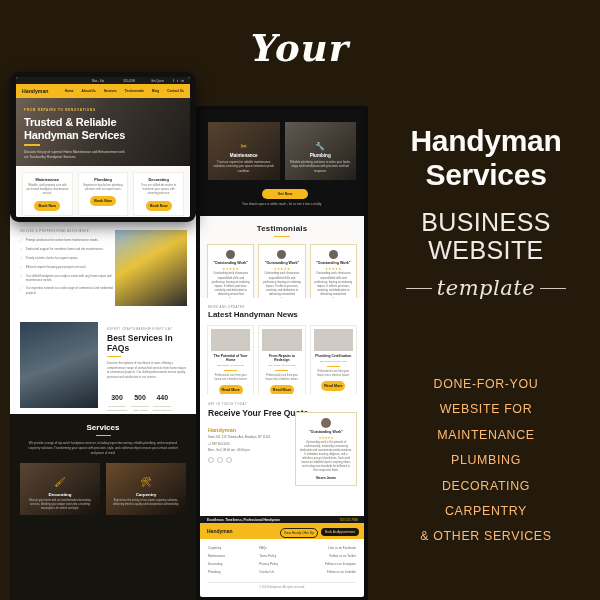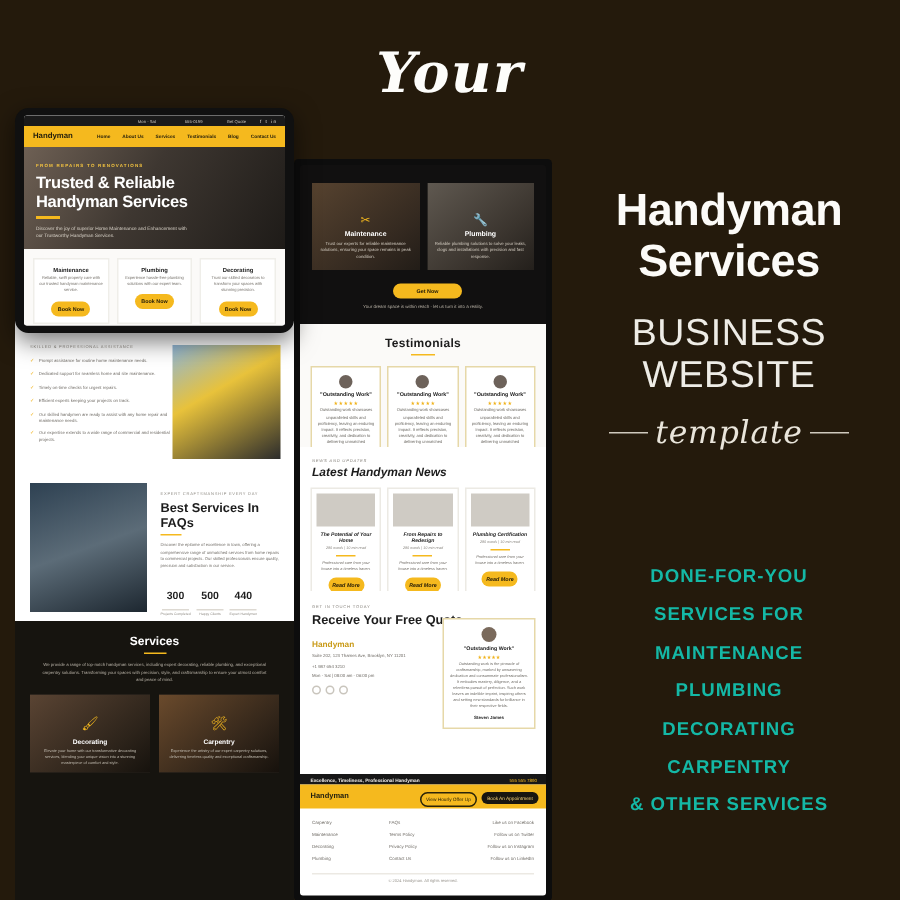--- a/index.html
+++ b/index.html
@@ -62,24 +62,24 @@
     letter-spacing: 0.5px;
   }
 
   #services-list {
     position: absolute;
     left: 372px; top: 378px; width: 228px;
     text-align: center;
   }
   #services-list div {
     font-size: 12.4px;
-    font-weight: 700;
+    font-weight: 400;
     letter-spacing: 0.65px;
     line-height: 1;
-    color: #14b8a6;
+    color: #fdba74;
     margin-bottom: 13px;
   }
   #services-list div:last-child { margin-bottom: 0; }
 
   
   #stage { position: absolute; left: 0; top: 72px; width: 372px; height: 528px; }
 
   
   .pg { position: absolute; overflow: hidden; background: #ffffff; }
 
@@ -259,21 +259,21 @@
           <div class="tst">
             <div class="av"></div>
             <div class="q">"Outstanding Work"</div>
             <div class="st">★★★★★</div>
             <div class="tx">Outstanding work showcases unparalleled skills and proficiency, leaving an enduring impact. It reflects precision, creativity, and dedication to delivering unmatched excellence.</div>
             <div class="nm">Liam Davis</div>
           </div>
         </div>
       </div>
 
-      <div class="wht-sec" style="top:188px;height:96px;background:#ffffff;font-style:italic;">
+      <div class="wht-sec" style="top:188px;height:96px;background:#ffffff;">
         <div style="padding:7px 0 0 8px;" class="quote-eyebrow">NEWS AND UPDATES</div>
         <div style="padding:1px 0 0 8px;font-size:8px;font-weight:700;color:#1c1c1c;">Latest Handyman News</div>
         <div class="news-row">
           <div class="news">
             <div class="im img-house"></div>
             <div class="ti">The Potential of Your Home</div>
             <div class="mt">280 words | 10 min read</div>
             <div class="dv"></div>
             <div class="ex">Professional care from your house into a timeless haven.</div>
             <div class="bt pill-y">Read More</div>
@@ -502,19 +502,19 @@
   </div>
   <div class="tmpl-wrap">
     <span class="tmpl-rule"></span>
     <span class="tmpl-word">template</span>
     <span class="tmpl-rule"></span>
   </div>
 </div>
 
 <div id="services-list">
   <div>DONE-FOR-YOU</div>
-  <div>SERVICES FOR</div>
+  <div>WEBSITE FOR</div>
   <div>MAINTENANCE</div>
   <div>PLUMBING</div>
   <div>DECORATING</div>
   <div>CARPENTRY</div>
   <div>&amp; OTHER SERVICES</div>
 </div>
 
 </body></html>

